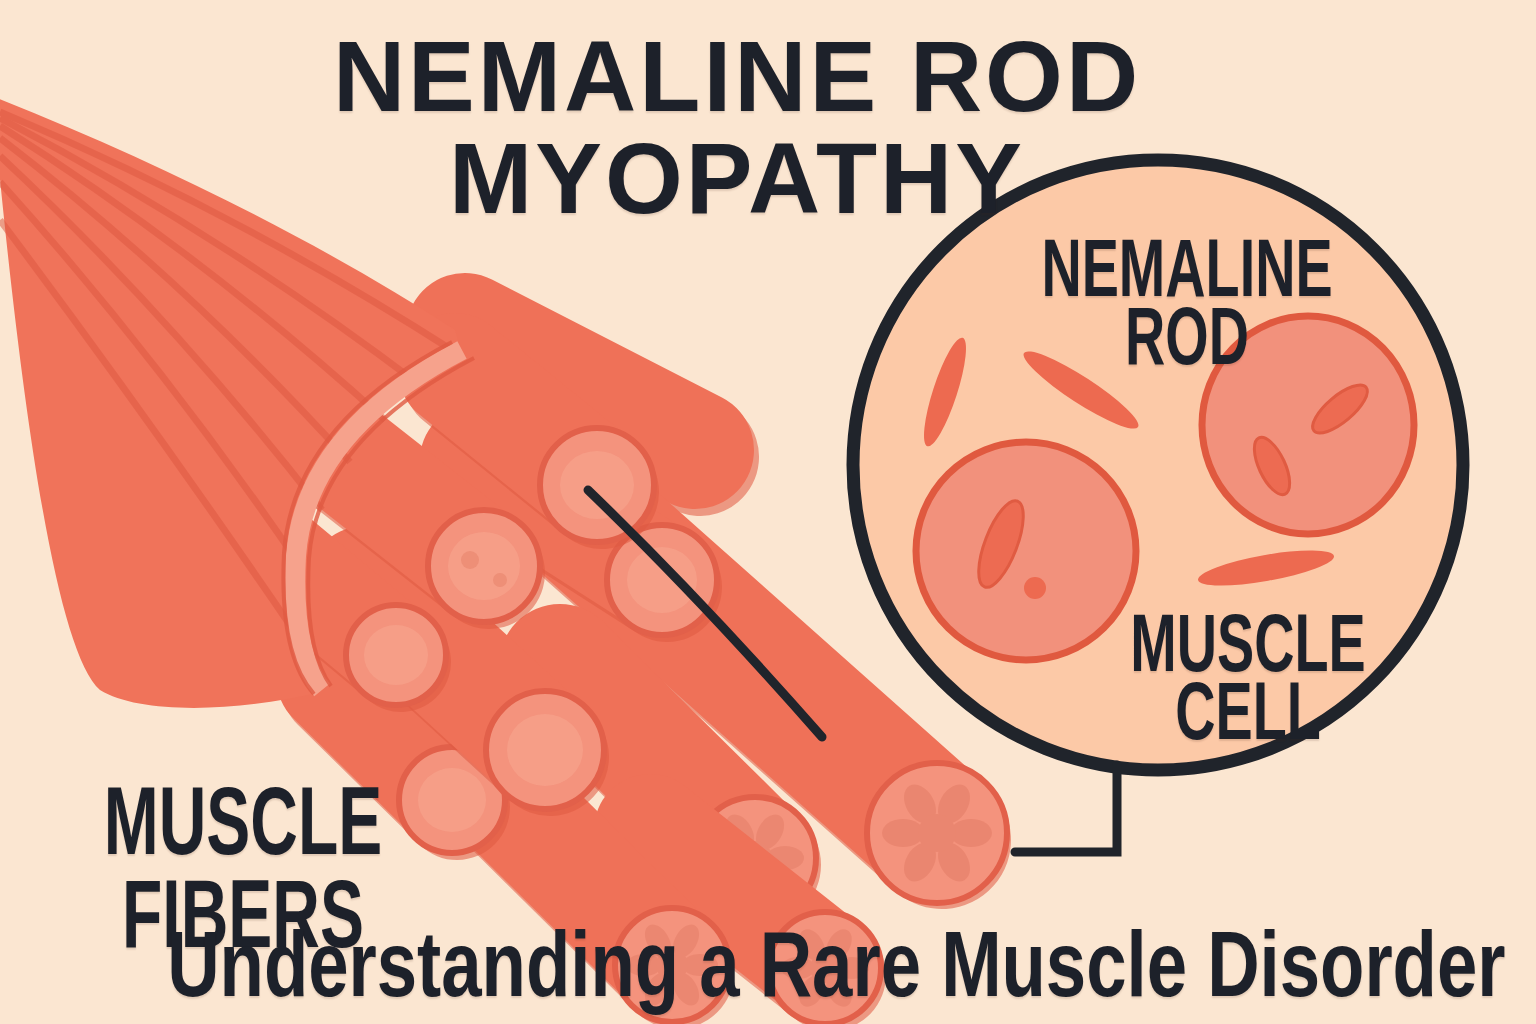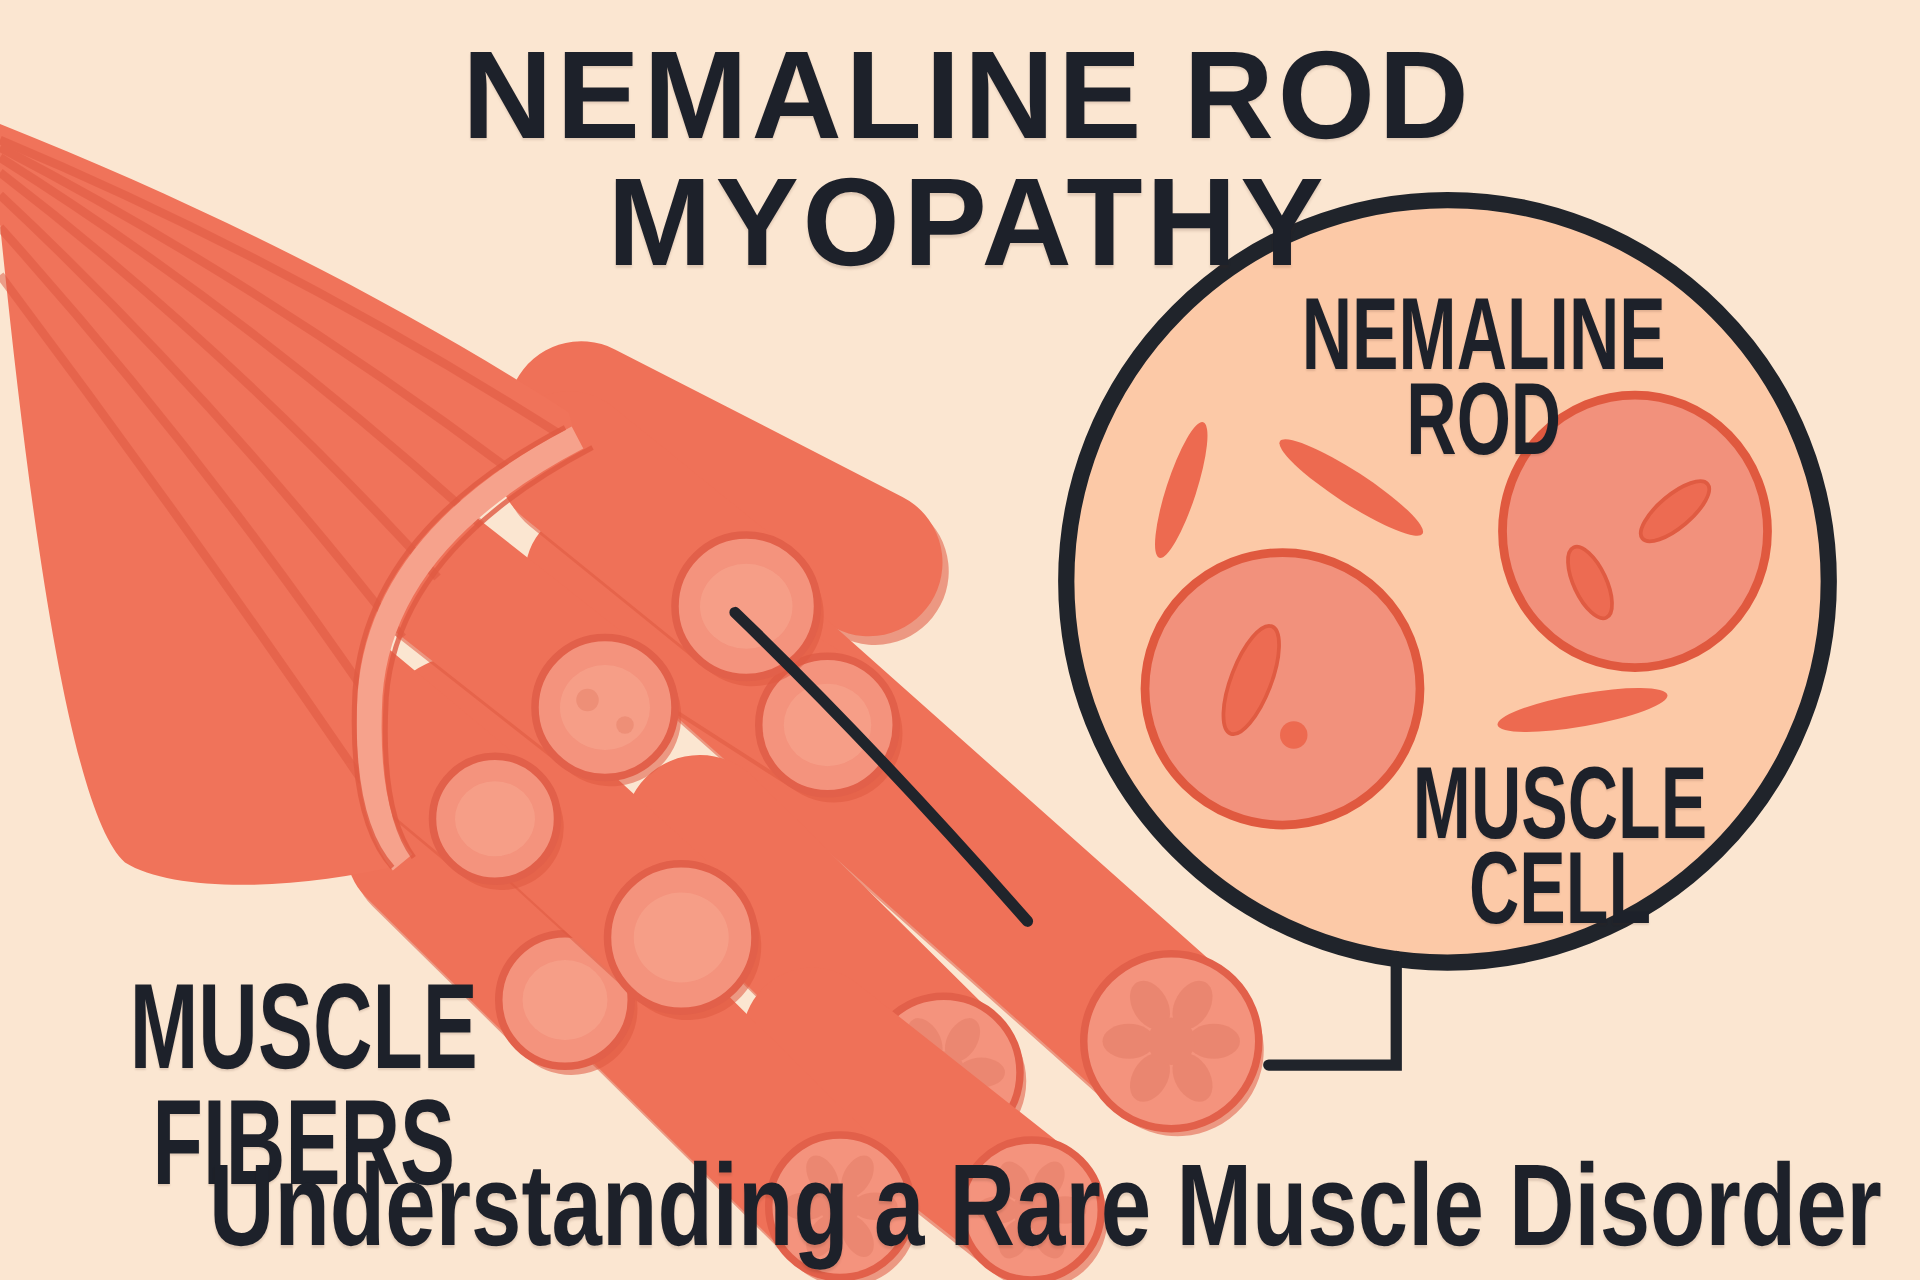--- a/index.html
+++ b/index.html
@@ -9,21 +9,21 @@
     font-family:"Liberation Sans", sans-serif;
     position:relative;
   }
   .stage{position:absolute;left:0;top:0;width:1536px;height:1024px;}
   svg.art{position:absolute;left:0;top:0;}
   .txt{
     position:absolute;color:var(--ink,#1d212a);font-weight:700;
     text-align:center;white-space:nowrap;
     text-shadow:0 2px 2px rgba(70,35,20,.14);
   }
-  .title-block{left:0;top:25px;width:1474px;font-size:100px;line-height:102px;letter-spacing:3px;padding-left:37px;}
+  .title-block{left:0;top:25px;width:1474px;font-size:100px;line-height:102px;letter-spacing:3px;}
   .inset-label-top{left:887px;top:234px;width:600px;font-size:82px;line-height:68px;
     transform:scaleX(.68);transform-origin:50% 0;}
   .inset-label-bottom{left:948px;top:609px;width:600px;font-size:82px;line-height:68px;
     transform:scaleX(.68);transform-origin:50% 0;}
   .muscle-fibers-label{left:-57px;top:774px;width:600px;font-size:97px;line-height:93px;
     transform:scaleX(.68);transform-origin:50% 0;}
   .subtitle{left:0;top:917px;width:1520px;font-size:93px;line-height:95px;
     transform:scaleX(.78);transform-origin:50% 0;}
 </style>
 </head>

